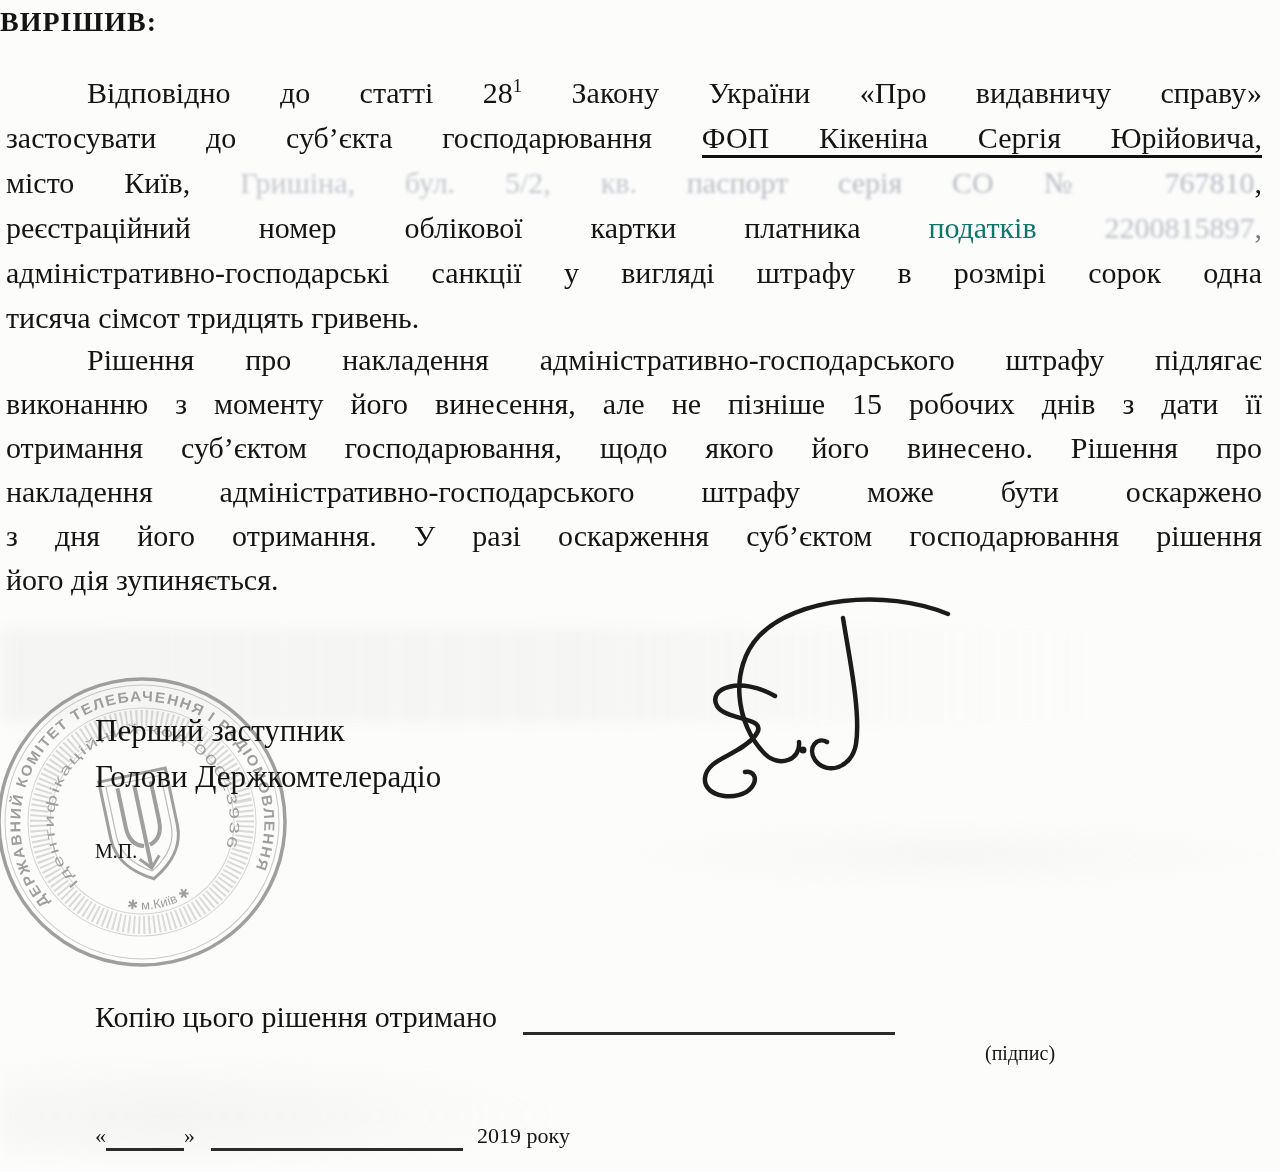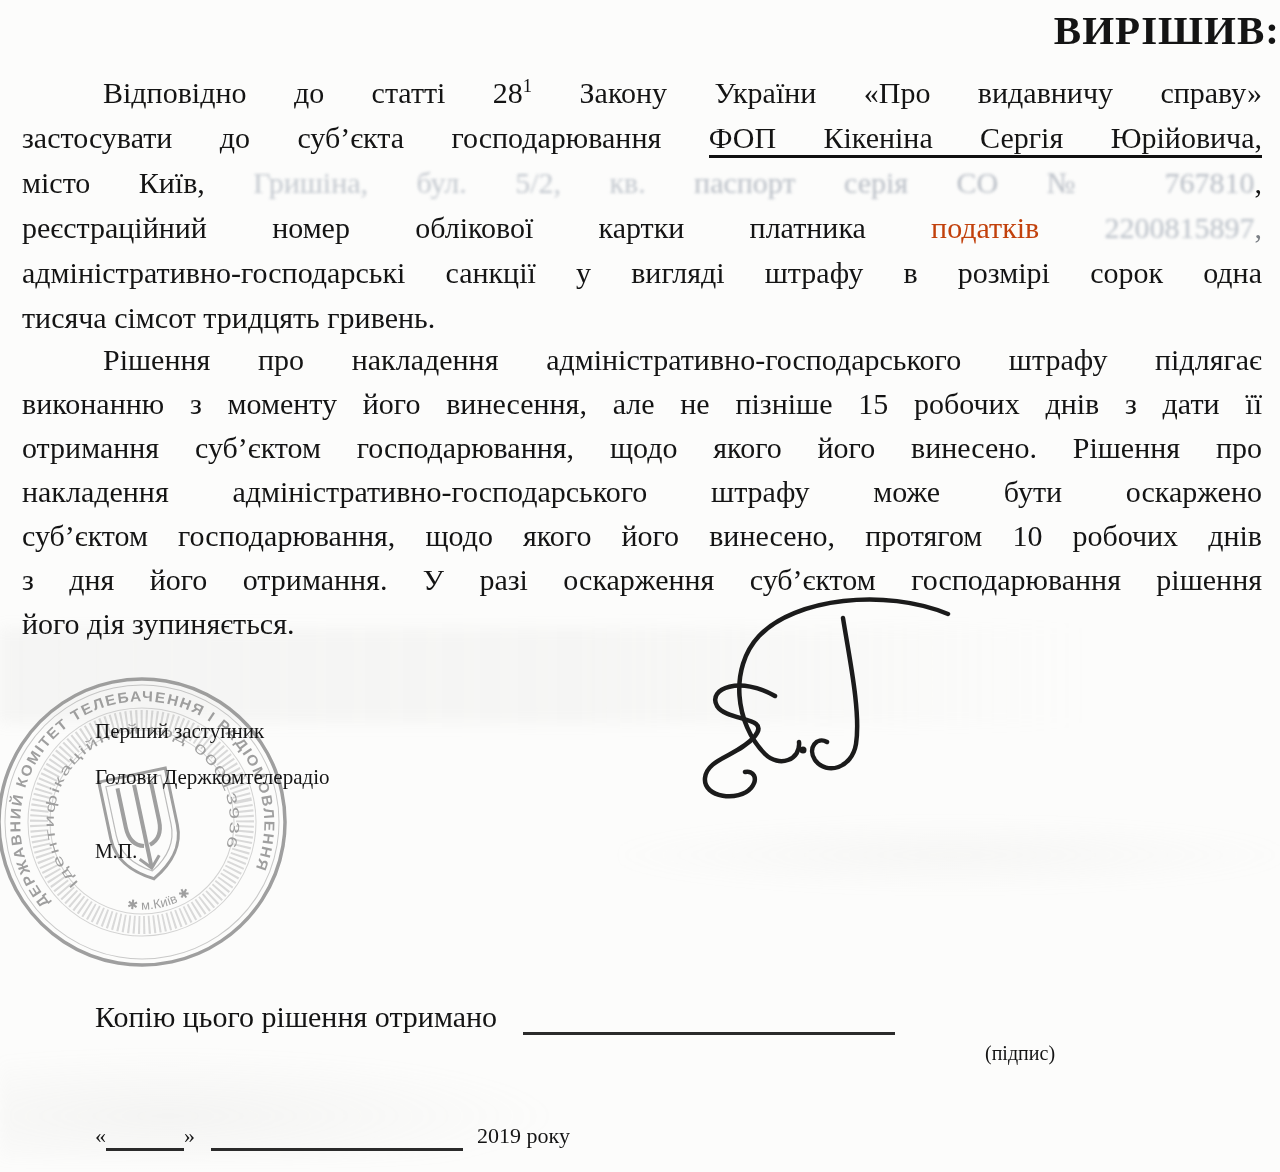--- a/index.html
+++ b/index.html
@@ -3,45 +3,45 @@
 <meta charset="utf-8">
 <style>
   html,body{margin:0;padding:0;}
   body{width:1280px;height:1172px;background:#fbfbfa;font-family:"Liberation Serif",serif;color:#141414;}
   .page{position:relative;width:1280px;height:1172px;overflow:hidden;background:#fcfcfb;}
   .smudge{position:absolute;pointer-events:none;}
   .smudge1{left:0;top:628px;width:1280px;height:95px;background:linear-gradient(90deg,rgba(185,185,185,.10),rgba(215,215,213,.16) 45%,rgba(255,255,255,0) 85%);filter:blur(7px);}
   .smudge2{left:0;top:1050px;width:560px;height:110px;background:radial-gradient(ellipse at 30% 60%,rgba(190,190,188,.12),rgba(255,255,255,0) 70%);filter:blur(6px);}
   .smudge3{left:620px;top:820px;width:660px;height:70px;background:radial-gradient(ellipse at 50% 50%,rgba(200,200,198,.10),rgba(255,255,255,0) 75%);filter:blur(6px);}
 
-  .title{position:absolute;top:6px;left:0;width:100%;margin:0;text-align:right;
-         font-size:41px;font-weight:bold;letter-spacing:1px;}
+  .title{position:absolute;top:6px;left:0;width:100%;margin:0;text-align:left;
+         font-size:28px;font-weight:bold;letter-spacing:1px;}
 
-  .para{position:absolute;left:22px;right:18px;}
+  .para{position:absolute;left:6px;right:18px;}
   .p1{top:70px;}
   .p2{top:338px;}
   .line{font-size:30px;line-height:45px;height:45px;}
   .p2 .line{line-height:44px;height:44px;}
   .j{text-align:justify;text-align-last:justify;}
   .last{text-align:left;text-align-last:left;}
   .indent{text-indent:81px;}
   .sup{vertical-align:super;font-size:0.62em;line-height:0;}
   .underlined{border-bottom:3px solid #101010;padding-bottom:1px;font-family:Liberation Serif, serif;}
 
   .faded-a{color:#b8bec6;filter:blur(1.8px);opacity:.85;}
   .faded-b{color:#b0b6bf;filter:blur(1.5px);opacity:.9;}
-  .semi-faded{color:#c2410c;filter:blur(0.4px);margin-top:26px;}
+  .semi-faded{color:#0f766e;filter:blur(0.4px);margin-top:26px;}
   .faded-num{color:#bac0c8;filter:blur(1.8px);}
   .mid-comma{color:#7c8086;}
 
   .stamp{position:absolute;left:-8px;top:672px;width:300px;height:300px;
          transform:rotate(-12deg);opacity:.82;}
   .stamp text{font-family:"Liberation Sans",sans-serif;fill:#8b8b8b;}
 
-  .sig-pos{position:absolute;left:95px;top:708px;font-size:21px;line-height:46px;}
+  .sig-pos{position:absolute;left:95px;top:708px;font-size:31px;line-height:46px;}
   .mp{position:absolute;left:95px;top:840px;font-size:20px;}
   .sig-name{position:absolute;left:1008px;top:712px;font-size:31px;font-weight:bold;}
   .signature-svg{position:absolute;left:655px;top:592px;width:320px;height:215px;}
 
   .copy-line{position:absolute;left:95px;top:1000px;font-size:30px;}
   .blank{display:inline-block;border-bottom:3px solid #2b2b2b;height:30px;vertical-align:-8px;}
   .blank-copy{width:372px;margin-left:26px;}
   .podpis{position:absolute;left:985px;top:1042px;font-size:20px;}
   .date-line{position:absolute;left:95px;top:1118px;font-size:22px;}
   .blank-day{width:78px;}
@@ -65,21 +65,20 @@
     <div class="line j"><span>реєстраційний номер облікової картки платника</span> <span class="semi-faded">податків</span> <span class="faded-num">2200815897</span><span class="mid-comma">,</span></div>
     <div class="line j"><span>адміністративно-господарські санкції у вигляді штрафу в розмірі сорок одна</span></div>
     <div class="line last"><span>тисяча сімсот тридцять гривень.</span></div>
   </div>
 
   <div class="para p2">
     <div class="line j indent"><span>Рішення про накладення адміністративно-господарського штрафу підлягає</span></div>
     <div class="line j"><span>виконанню з моменту його винесення, але не пізніше 15 робочих днів з дати її</span></div>
     <div class="line j"><span>отримання суб’єктом господарювання, щодо якого його винесено. Рішення про</span></div>
     <div class="line j"><span>накладення адміністративно-господарського штрафу може бути оскаржено</span></div>
-    <div class="line j"><span>суб’єктом господарювання, щодо якого його винесено, протягом 10 робочих днів</span></div>
     <div class="line j"><span>з дня його отримання. У разі оскарження суб’єктом господарювання рішення</span></div>
     <div class="line last"><span>його дія зупиняється.</span></div>
   </div>
 
   <svg class="stamp" viewBox="0 0 300 300">
     <defs>
       <path id="outer-ring-path" d="M 46 215 A 122 122 0 1 1 254 215" fill="none"></path>
       <path id="inner-ring-path" d="M 78 200 A 88 88 0 1 1 222 200" fill="none"></path>
       <path id="bottom-ring-path" d="M 100 222 A 88 88 0 0 0 200 222" fill="none"></path>
     </defs>

